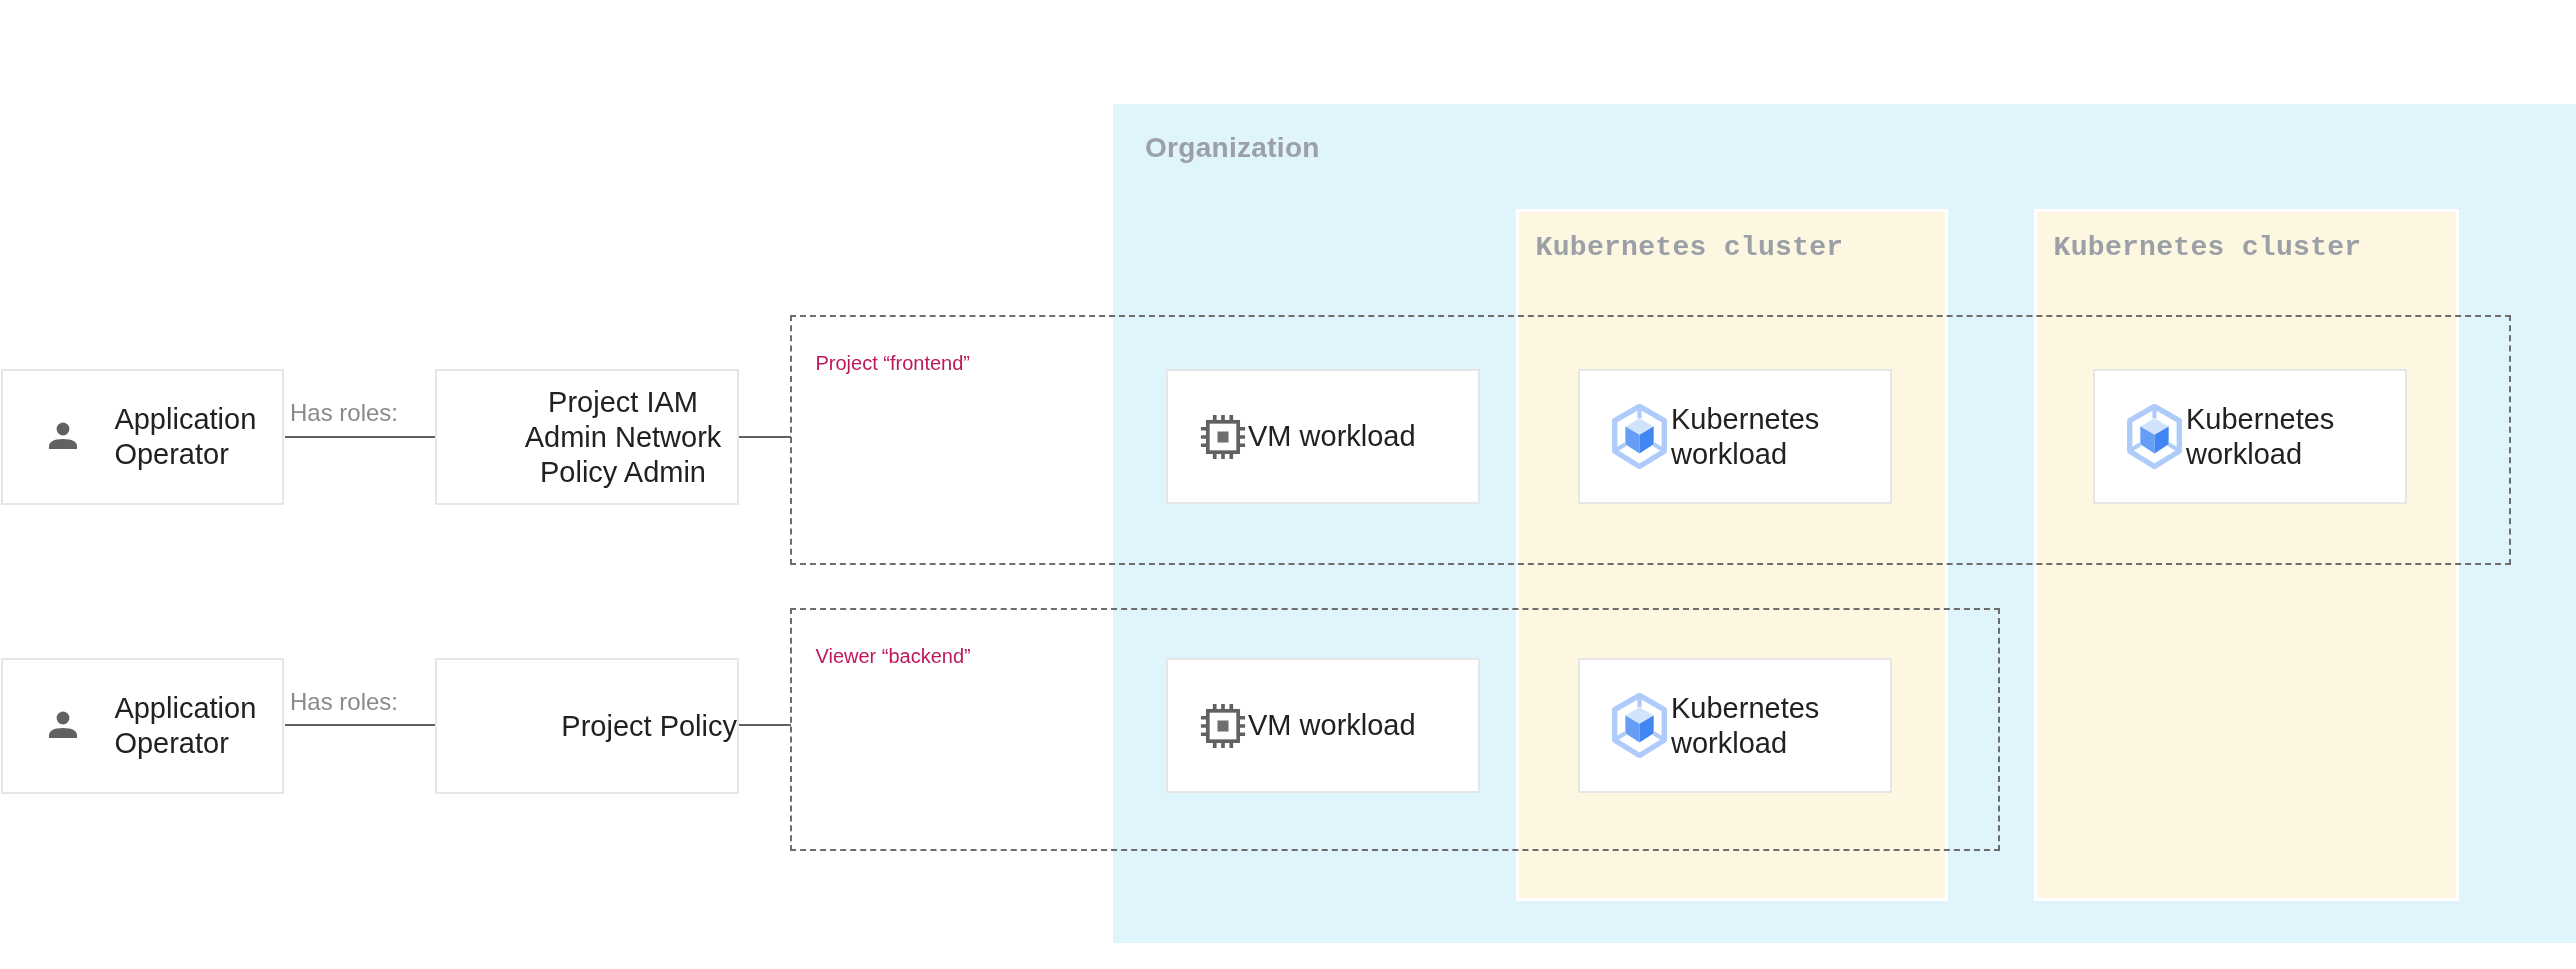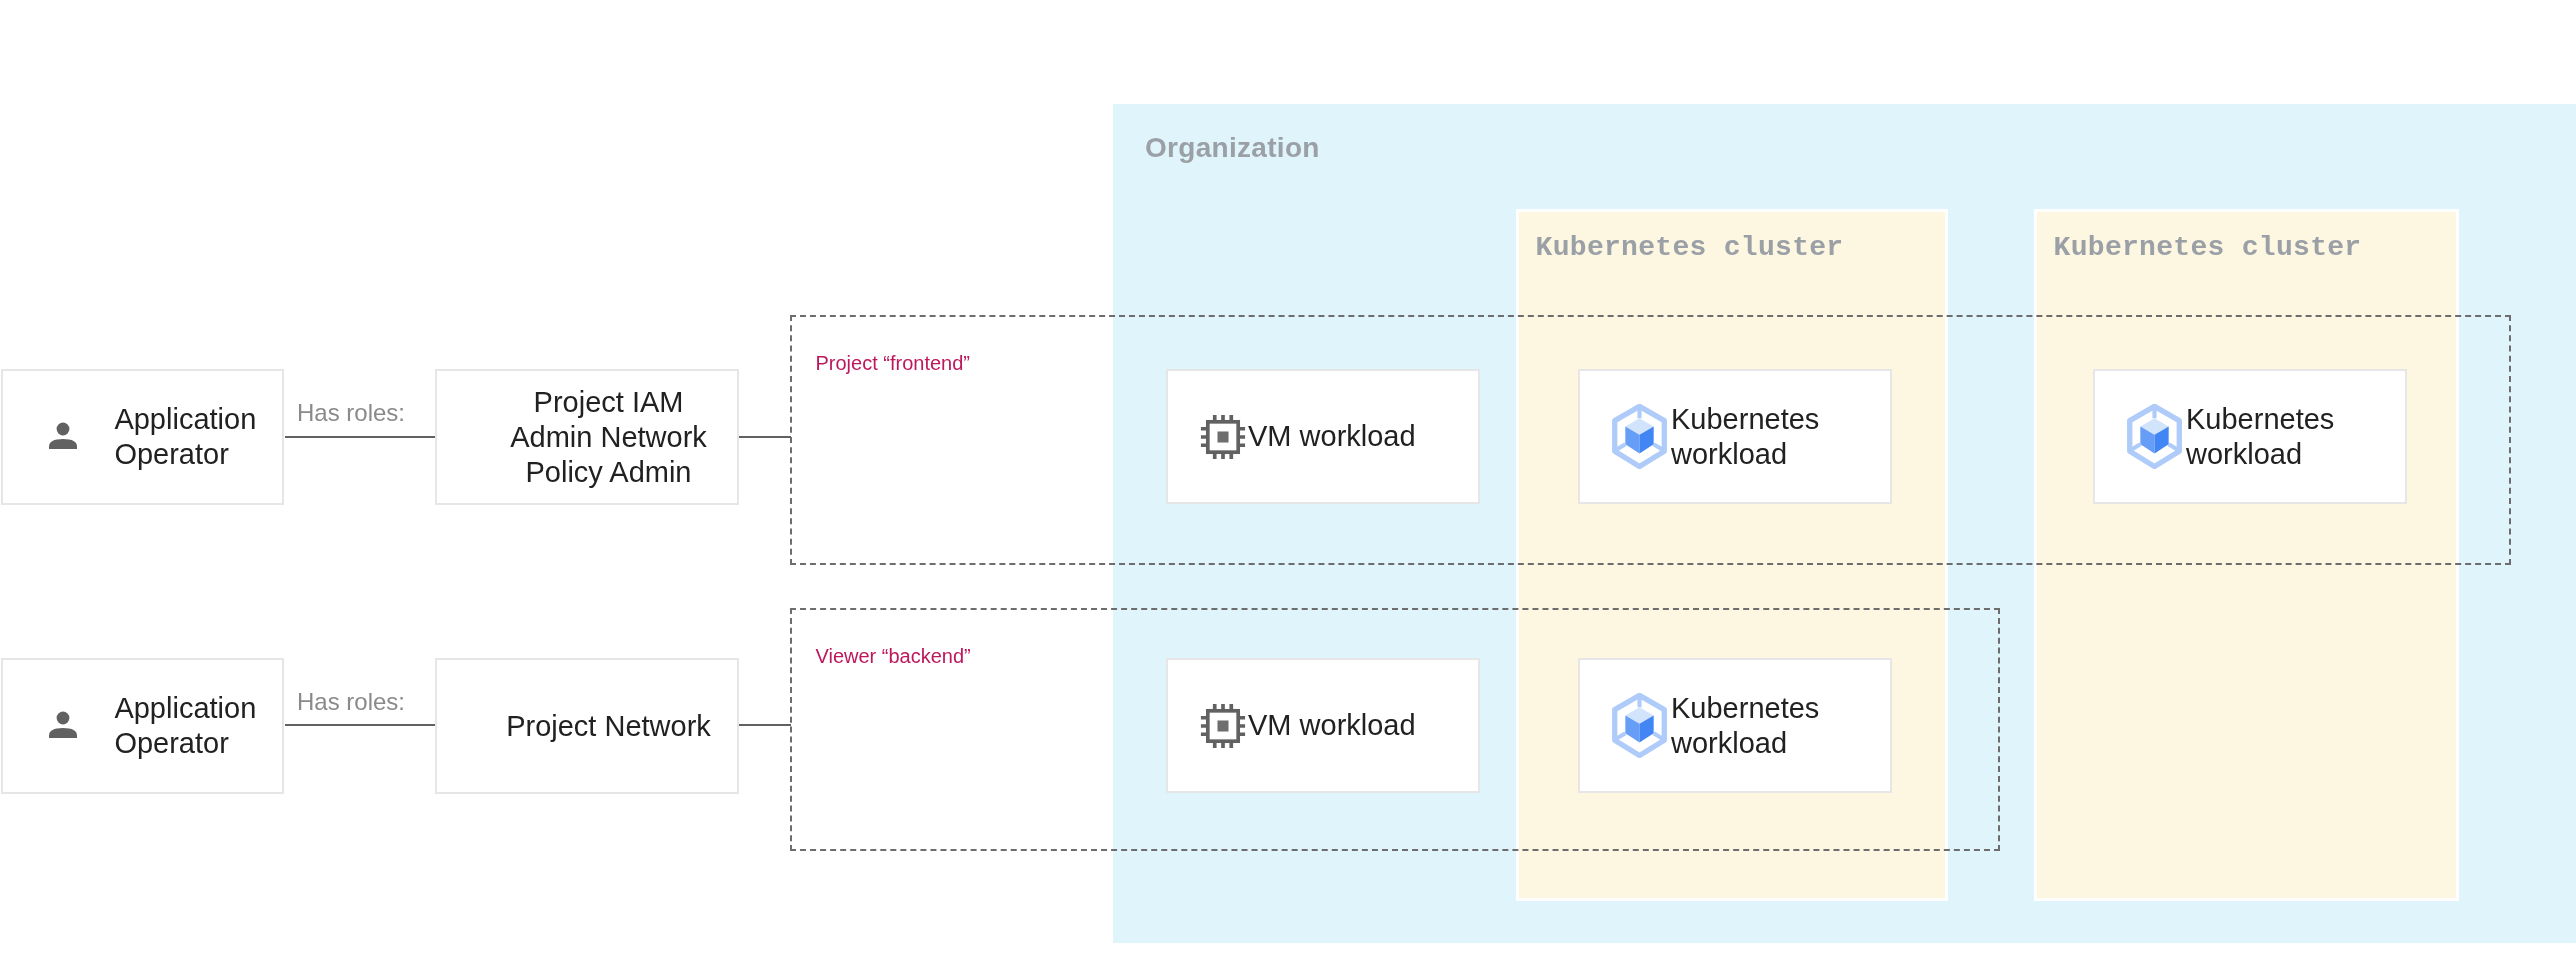--- a/index.html
+++ b/index.html
@@ -72,21 +72,21 @@
     z-index: 3;
   }
   .conn-a1 { left: 285px;  top: 436px;  width: 151px; }
   .conn-b1 { left: 739px; top: 436px;  width: 52px;  }
   .conn-a2 { left: 285px;  top: 724px; width: 151px; }
   .conn-b2 { left: 739px; top: 724px; width: 52px;  }
   .relation {
     position: absolute;
     width: 122px;
     left: 283px;
-    text-align: right;
+    text-align: center;
     font-size: 24px;
     color: #8a8a8a;
     z-index: 3;
     white-space: nowrap;
   }
   .relation-1 { top: 399px; }
   .relation-2 { top: 688px; }
 
   
   .node {
@@ -94,21 +94,21 @@
     background: #ffffff;
     border: 2.1px solid #e6e6e6;
     display: flex;
     align-items: center;
     z-index: 4;
     color: #212121;
     font-size: 29px;
     line-height: 35px;
   }
   .node-text { display: inline-block; }
-  .center-text { justify-content: center; text-align: center; padding-left: 43px; }
+  .center-text { justify-content: flex-end; text-align: center; padding-left: 43px; }
 
   .actor-1 { left: 1.4px;    top: 369px; width: 283px; height: 136px; padding-left: 40px; }
   .actor-2 { left: 1.4px;    top: 658px; width: 283px; height: 136px; padding-left: 40px; }
   .actor-text { width: 173px; margin-left: 31px; }
 
   .role-1 { left: 435px; top: 369px; width: 304px; height: 136px; }
   .role-2 { left: 435px; top: 658px; width: 304px; height: 136px; }
   .role-text { width: 228px; }
 
   .vm-1  { left: 1166px; top: 369px; width: 314px; height: 135px; padding-left: 32px; }
@@ -199,21 +199,21 @@
 
   <div class="node actor-2">
     <svg class="icon" width="40" height="40" viewBox="0 0 100 100">
       <circle cx="50" cy="30" r="16" fill="#616161"></circle>
       <path d="M15 80 L15 74 Q15 55 50 55 Q85 55 85 74 L85 80 Z" fill="#616161"></path>
     </svg>
     <span class="node-text actor-text">Application Operator</span>
   </div>
 
   <div class="node role-2 center-text">
-    <span class="node-text">Project Network</span>
+    <span class="node-text">Project Policy</span>
   </div>
 
   <div class="node vm-2">
     <svg class="icon" width="46" height="46" viewBox="0 0 100 100">
       <path d="M32 2 V14 M50 2 V14 M68 2 V14 M32 86 V98 M50 86 V98 M68 86 V98 M2 32 H14 M2 50 H14 M2 68 H14 M86 32 H98 M86 50 H98 M86 68 H98" stroke="#616161" stroke-width="8" fill="none"></path>
       <rect x="17" y="17" width="66" height="66" fill="#ffffff" stroke="#616161" stroke-width="8"></rect>
       <rect x="38" y="38" width="24" height="24" fill="#6e6e6e"></rect>
     </svg>
     <span class="node-text vm-text">VM workload</span>
   </div>

